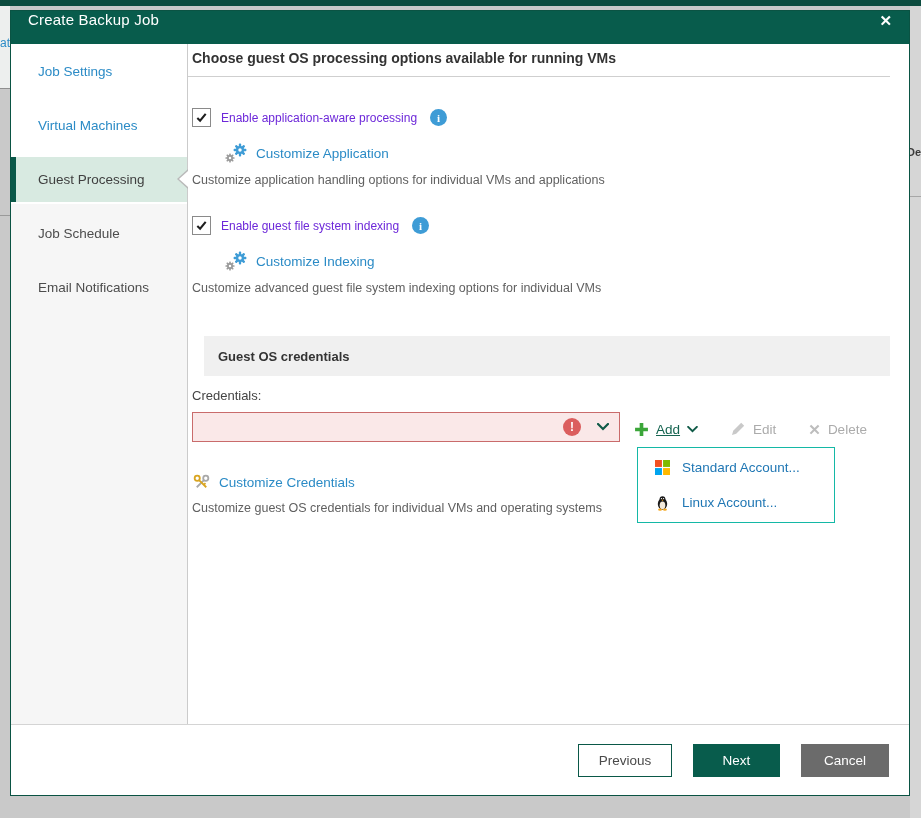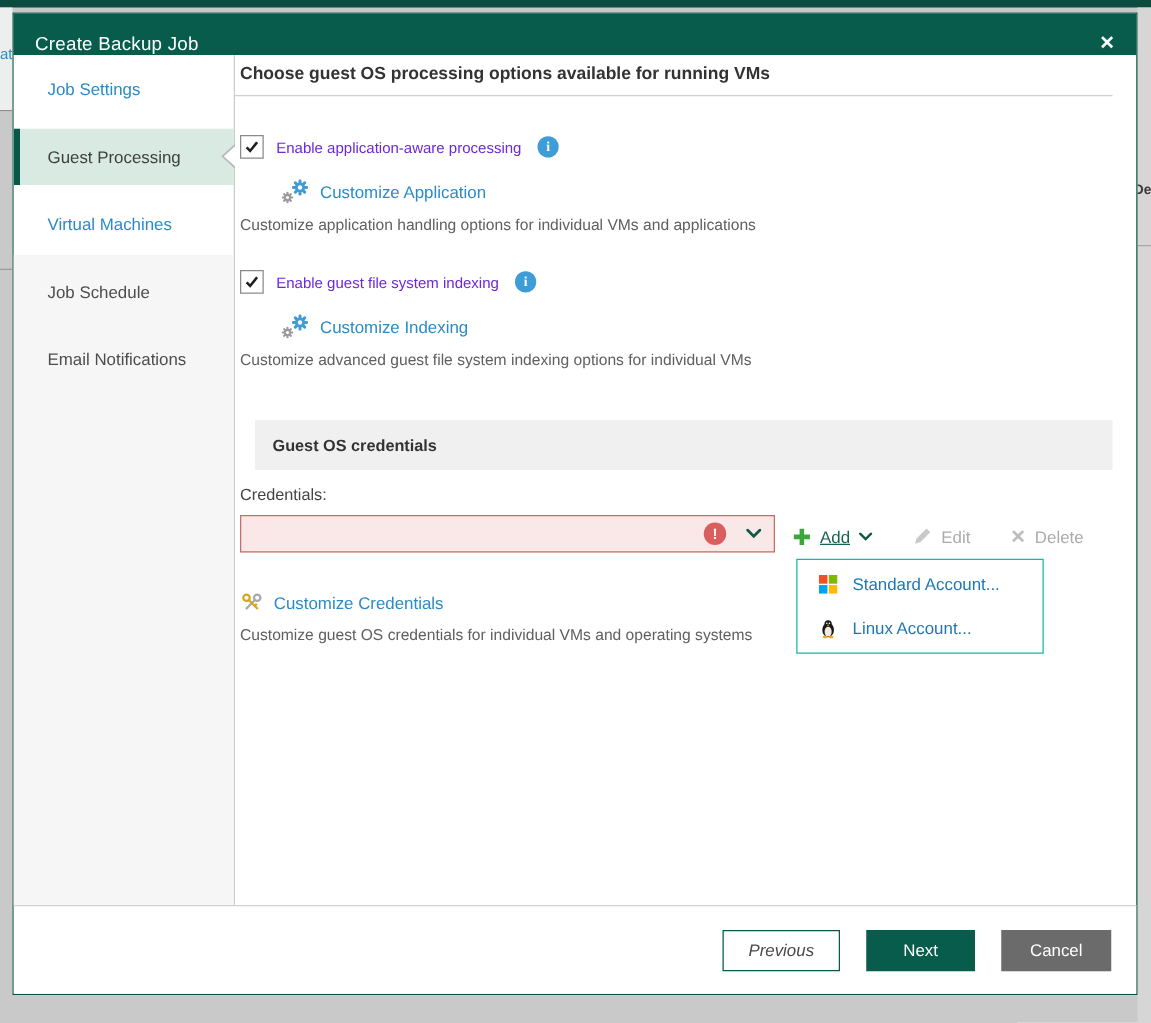--- a/index.html
+++ b/index.html
@@ -10,21 +10,21 @@
   .bg-top{left:0;top:0;width:921px;height:6px;background:#0c4c3f;}
   .bg-left-light{left:0;top:6px;width:10px;height:82px;background:#edefee;border-bottom:1px solid #8f8f8f;}
   .bg-left-frag{left:0;top:30px;font-size:12px;color:#2b8bc6;overflow:hidden;width:10px;}
   .bg-left-line2{left:0;top:215px;width:10px;height:1px;background:#9a9a9a;}
   .bg-right{right:0;top:6px;width:11px;height:812px;background:#d6d6d6;}
   .bg-right-frag{right:0;top:140px;width:14px;margin-left:-4px;font-size:11px;font-weight:bold;color:#3a3a3a;overflow:hidden;}
   .bg-right-line{right:0;top:190px;width:11px;height:1px;background:#a7a7a7;}
 
   
   .dialog{left:10px;top:10px;width:898px;height:784px;background:#fff;border:1px solid #0a5343;}
-  .titlebar{position:absolute;left:0;top:0;right:0;height:33px;background:#085c4c;display:flex;align-items:flex-end;padding:0 13px 0 17px;box-sizing:border-box;}
+  .titlebar{position:absolute;left:0;top:0;right:0;height:33px;background:#085c4c;display:flex;align-items:flex-start;padding:0 13px 0 17px;box-sizing:border-box;}
   .titlebar .title{color:#fff;font-size:15px;letter-spacing:.2px;}
   .close-btn{margin-left:auto;background:none;border:none;color:#fff;font-size:15px;font-weight:bold;cursor:pointer;padding:2px 4px;line-height:1;}
 
   
   .dlg-body{position:absolute;left:0;top:33px;right:0;bottom:71px;display:flex;}
   .sidebar{width:176px;position:relative;border-right:1px solid #cbcbcb;background:#fff;flex:none;}
   .sidebar-lower{position:absolute;left:0;right:0;top:160px;bottom:0;background:#f6f6f6;}
   .nav-item{position:relative;height:54px;display:flex;align-items:center;padding-left:27px;font-size:13.5px;cursor:pointer;z-index:1;}
   .nav-item.link span{color:#2b8bc6;}
   .nav-item.plain span{color:#4d4d4d;}
@@ -69,21 +69,21 @@
   .menu{position:absolute;left:449px;top:403px;width:196px;background:#fff;border:1px solid #14b8a6;z-index:6;padding:2px 0;}
   .menu-item{height:35px;display:flex;align-items:center;padding-left:17px;gap:12px;cursor:pointer;}
   .menu-item span.mi-label{color:#2077b4;font-size:13.5px;}
 
   .cred-link-row{position:absolute;left:4px;top:428px;display:flex;align-items:center;gap:8px;height:20px;}
   .desc3{top:457px;}
 
   
   .dlg-footer{position:absolute;left:0;right:0;bottom:0;height:71px;border-top:1px solid #d4d4d4;background:#fff;display:flex;align-items:center;justify-content:flex-end;gap:21px;padding-right:20px;box-sizing:border-box;}
   .btn{height:33px;font-size:13.5px;border:none;cursor:pointer;font-family:inherit;}
-  .btn-prev{width:94px;background:#fff;border:1px solid #0a5848;color:#4a4a4a;font-style:italic;}
+  .btn-prev{width:94px;background:#fff;border:1px solid #0a5848;color:#4a4a4a;}
   .btn-next{width:87px;background:#085c4c;color:#fff;}
   .btn-cancel{width:88px;background:#6b6b6b;color:#fff;}
 
   .desc1{top:129px;} .desc2{top:237px;}
   .cbrow1{top:64px;} .cbrow2{top:172px;}
   .lrow1{top:99px;} .lrow2{top:207px;}
 </style>
 </head>
 <body>
 
@@ -104,28 +104,28 @@
     <button class="close-btn"><span>✕</span></button>
   </div>
 
   <div class="dlg-body">
 
     <div class="sidebar">
       <div class="sidebar-lower"></div>
       <div class="nav-item link">
           <span>Job Settings</span>
         </div>
+      <div class="nav-item link">
+          <span>Virtual Machines</span>
+        </div>
       <div class="nav-item selected">
         <span>Guest Processing</span>
         <i class="notch-outer"></i>
         <i class="notch-inner"></i>
       </div>
-      <div class="nav-item link">
-          <span>Virtual Machines</span>
-        </div>
       <div class="nav-item plain">
           <span>Job Schedule</span>
         </div>
       <div class="nav-item plain">
           <span>Email Notifications</span>
         </div>
     </div>
 
     <div class="content">
       <div class="heading">Choose guest OS processing options available for running VMs</div>

